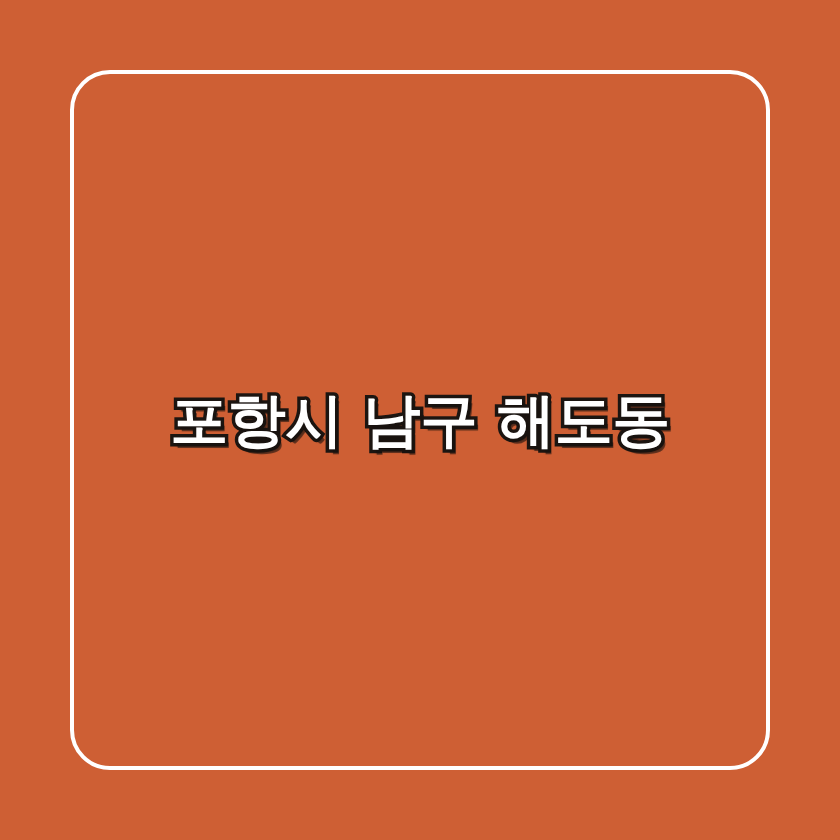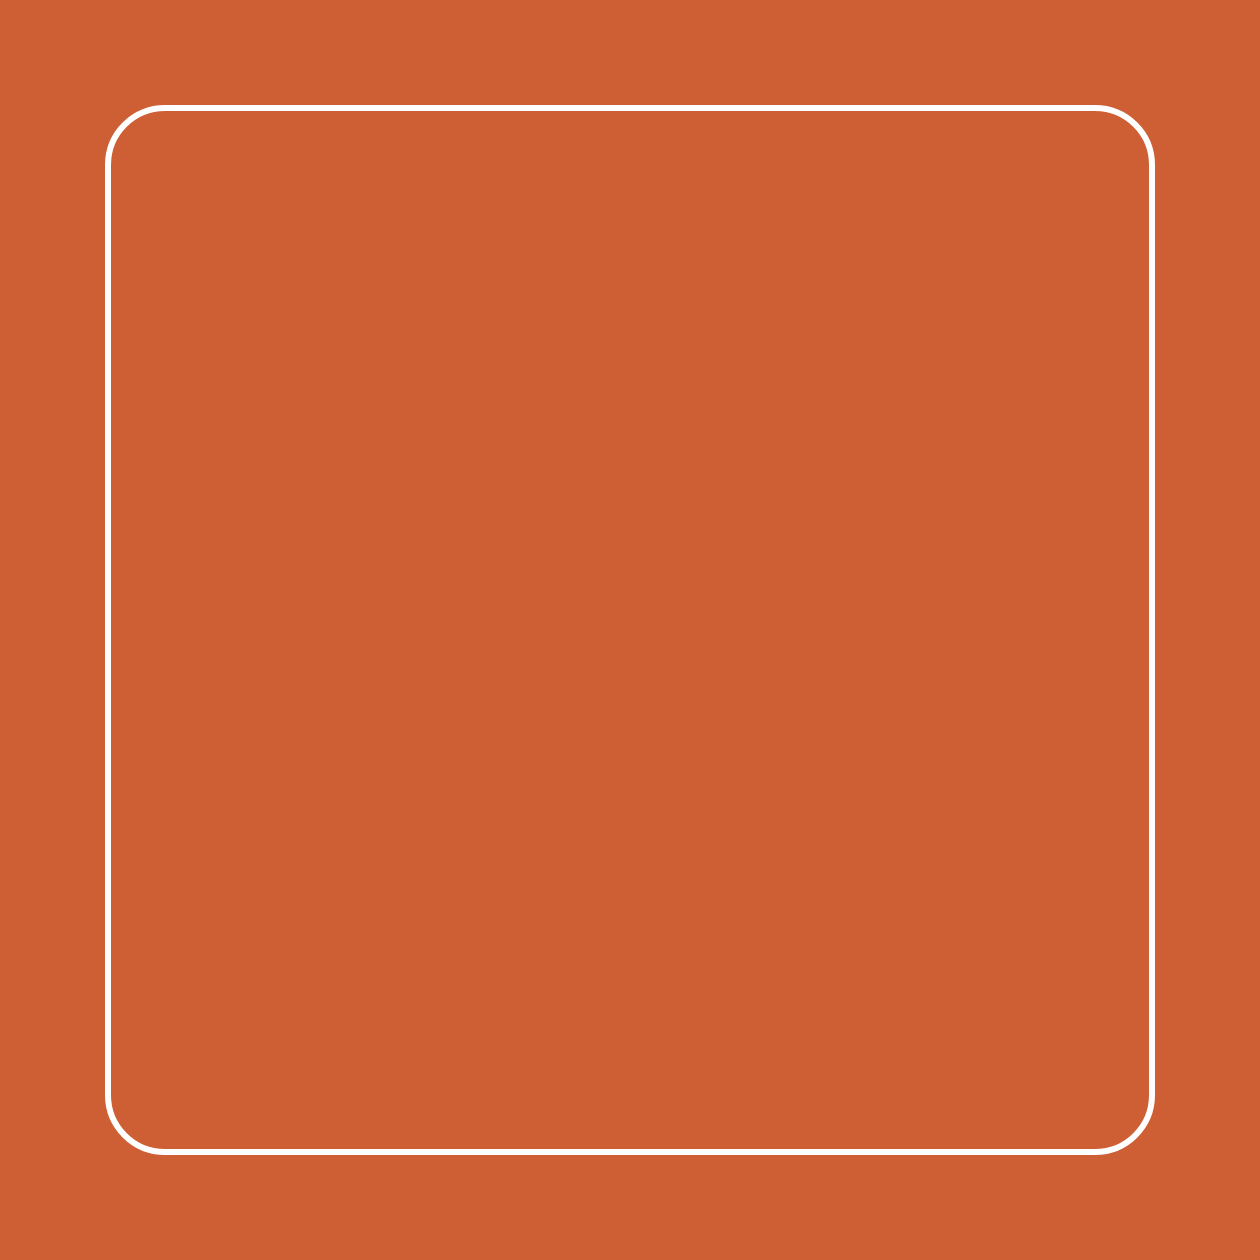--- a/index.html
+++ b/index.html
@@ -83,16 +83,17 @@
 </style>
 </head>
 <body>
 
 <div class="poster" style="background: rgb(206, 95, 52);">
 
   <div class="frame" style="border-color: rgb(255, 255, 255); border-width: 4px; border-radius: 40px; left: 70px; top: 70px; width: 700px; height: 700px;"></div>
 
   <div class="headline-wrap">
     <div class="headline">
+      <span class="headline-line" style="color: rgb(255, 255, 255); -webkit-text-stroke: 7px rgb(28, 21, 17);">포항시 남구 해도동</span>
     </div>
   </div>
 
 </div>
 
 </body></html>

